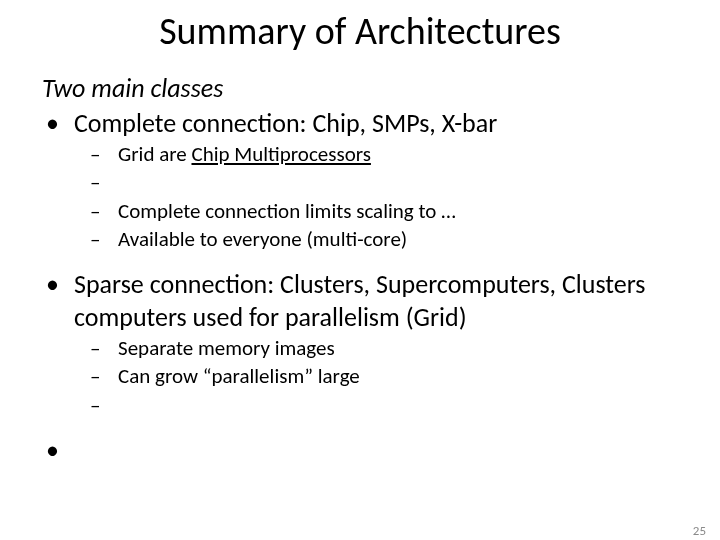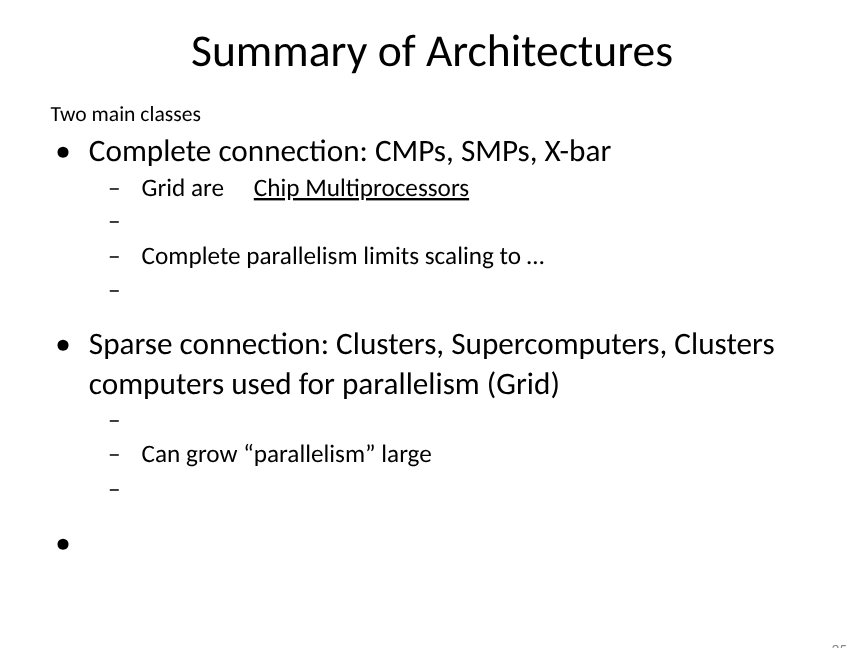--- a/index.html
+++ b/index.html
@@ -15,30 +15,31 @@
   .slide {
     position: relative;
     width: 720px;
     height: 540px;
     box-sizing: border-box;
   }
   .title {
     text-align: center;
     font-size: 38px;
     font-weight: 400;
-    margin-top: 20px;
+    margin-top: 8px;
     margin-bottom: 18px;
   }
   .body {
     padding: 0 42px 0 42px;
   }
   .line-main {
-    font-size: 18px;
+    font-size: 26px;
     line-height: 1.25;
     margin: 2px 0;
+    font-style: italic;
   }
   .bullet1 {
     font-size: 26px;
     line-height: 1.25;
     display: flex;
     margin: 2px 0;
   }
   .bullet1 .mk {
     width: 28px;
     flex: 0 0 28px;
@@ -54,21 +55,20 @@
   .bullet2 .mk {
     width: 28px;
     flex: 0 0 28px;
     text-align: left;
   }
   .gap {
     height: 12px;
   }
   .underline {
     text-decoration: underline;
-    margin-left: 20px;
   }
   .pagenum {
     position: absolute;
     right: 14px;
     bottom: 10px;
     font-size: 13px;
     color: #8a8a8a;
   }
 </style>
 </head>
@@ -77,49 +77,51 @@
 <div class="slide">
 
   <div class="title">Summary of Architectures</div>
 
   <div class="body">
 
     <div class="line-main">Two main classes</div>
 
     <div class="bullet1">
       <span class="mk">•</span>
-      <span>Complete connection: CMPs, SMPs, X-bar</span>
+      <span>Complete connection: Chip, SMPs, X-bar</span>
     </div>
 
     <div class="bullet2">
       <span class="mk">–</span>
       <span>
         <span>Grid  are </span><span class="underline">Chip Multiprocessors</span>
       </span>
     </div>
     <div class="bullet2">
       <span class="mk">–</span>
     </div>
     <div class="bullet2">
       <span class="mk">–</span>
-      <span>Complete parallelism limits scaling to …</span>
+      <span>Complete connection limits scaling to …</span>
     </div>
     <div class="bullet2">
       <span class="mk">–</span>
+      <span>Available to everyone (multi-core)</span>
     </div>
 
     <div class="gap"></div>
 
     <div class="bullet1">
       <span class="mk">•</span>
       <span>Sparse connection: Clusters, Supercomputers, Clusters computers used for parallelism (Grid)</span>
     </div>
 
     <div class="bullet2">
       <span class="mk">–</span>
+      <span>Separate memory images</span>
     </div>
     <div class="bullet2">
       <span class="mk">–</span>
       <span>Can grow “parallelism” large</span>
     </div>
     <div class="bullet2">
       <span class="mk">–</span>
     </div>
 
     <div class="gap"></div>

